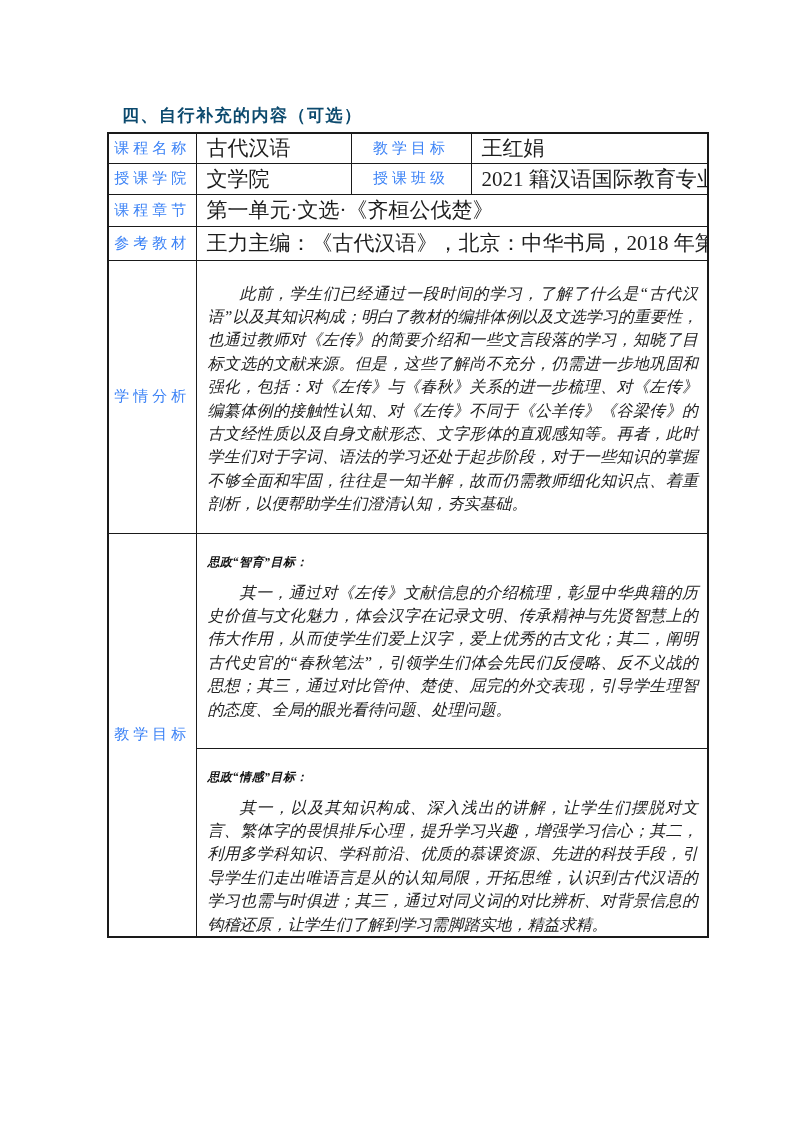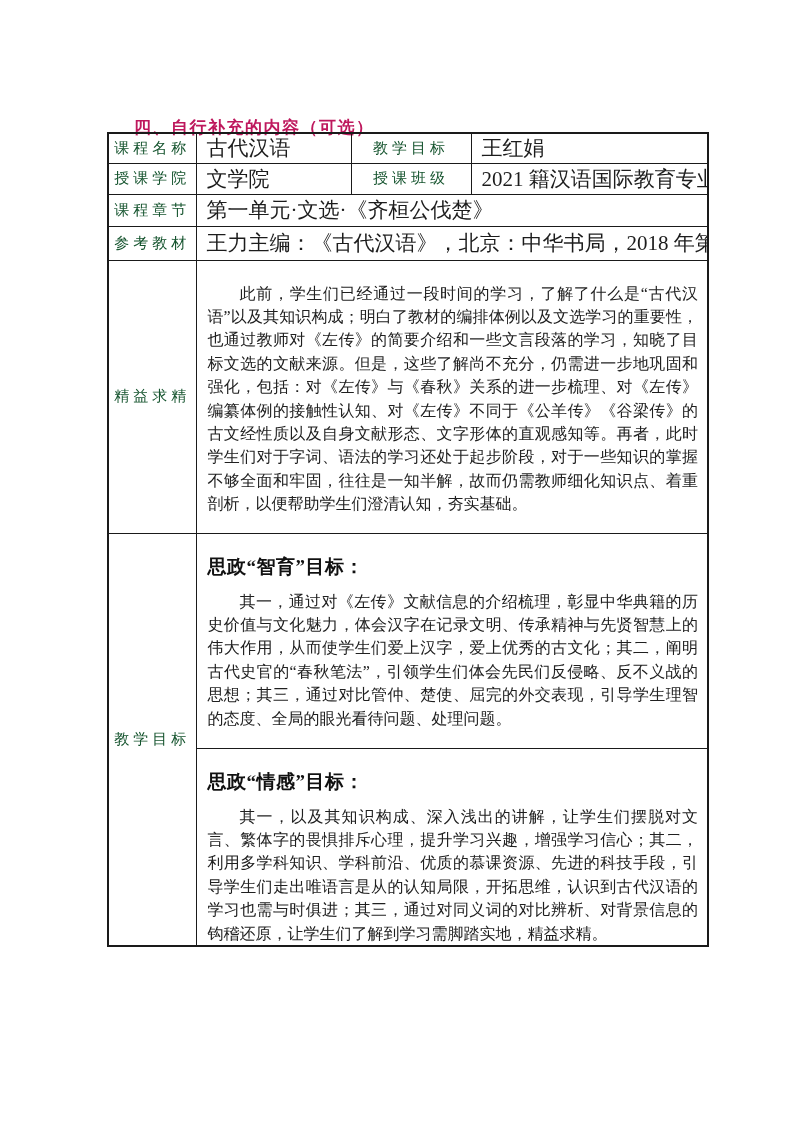--- a/index.html
+++ b/index.html
@@ -13,25 +13,25 @@
     height: 1123px;
     background: #ffffff;
     font-family: "Liberation Serif", "DejaVu Serif", serif;
     color: #1c1c1c;
     overflow: hidden;
   }
   .doc-title {
     position: absolute;
     left: 118px;
     top: 100px;
-    margin: 16px;
+    margin: 4px;
     font-size: 17px;
     font-weight: bold;
     letter-spacing: 1.5px;
-    color: #be185d;
+    color: #0c4a6e;
     white-space: nowrap;
   }
   table.lesson-table {
     position: absolute;
     left: 107px;
     top: 132px;
     width: 600px;
     border-collapse: collapse;
     table-layout: fixed;
     border: 2px solid #1a1a1a;
@@ -40,54 +40,55 @@
   .lesson-table td {
     border: 1px solid #1a1a1a;
     padding: 0;
     font-weight: normal;
     vertical-align: middle;
   }
   .lesson-table th.lbl {
     font-size: 15px;
     letter-spacing: 4px;
     text-align: center;
-    color: #14532d;
+    color: #3b82f6;
   }
   .lesson-table td.val {
     font-size: 21px;
     text-align: left;
     padding-left: 10px;
     padding-right: 6px;
     color: #1c1c1c;
     white-space: nowrap;
     overflow: hidden;
   }
   tr.r1 { height: 30px; }
   tr.r2 { height: 31px; margin-left: 12px; }
   tr.r3 { height: 32px; margin-top: 21px; }
   tr.r4 { height: 34px; padding-left: 16px; }
   tr.r5 { height: 273px; }
   tr.r6 { height: 215px; }
   tr.r7 { height: 166px; }
   td.para-cell {
     vertical-align: top;
     padding: 0 9px 0 11px;
+    font-style: italic;
   }
   p.para {
     margin: 0;
     text-indent: 2em;
     text-align: justify;
     font-size: 16px;
     line-height: 23.4px;
     color: #202020;
   }
   tr.r5 p.para { margin-top: 21px; }
   p.block-heading {
     margin: 20px 0 0 0;
-    font-size: 19px;
+    font-size: 12px;
     font-weight: bold;
     letter-spacing: 0.5px;
     color: #111111;
   }
   p.block-heading + p.para { margin-top: 10px; }
 </style>
 </head>
 <body>
 
 <div class="sheet">
@@ -121,21 +122,21 @@
       <th class="lbl">课程章节</th>
       <td class="val" colspan="3">第一单元·文选·《齐桓公伐楚》</td>
     </tr>
 
     <tr class="r4">
       <th class="lbl">参考教材</th>
       <td class="val" colspan="3">王力主编：《古代汉语》，北京：中华书局，2018 年第 2 版</td>
     </tr>
 
     <tr class="r5">
-      <th class="lbl">精益求精</th>
+      <th class="lbl">学情分析</th>
       <td class="para-cell" colspan="3">
         <p class="para">此前，学生们已经通过一段时间的学习，了解了什么是“古代汉语”以及其知识构成；明白了教材的编排体例以及文选学习的重要性，也通过教师对《左传》的简要介绍和一些文言段落的学习，知晓了目标文选的文献来源。但是，这些了解尚不充分，仍需进一步地巩固和强化，包括：对《左传》与《春秋》关系的进一步梳理、对《左传》编纂体例的接触性认知、对《左传》不同于《公羊传》《谷梁传》的古文经性质以及自身文献形态、文字形体的直观感知等。再者，此时学生们对于字词、语法的学习还处于起步阶段，对于一些知识的掌握不够全面和牢固，往往是一知半解，故而仍需教师细化知识点、着重剖析，以便帮助学生们澄清认知，夯实基础。</p>
       </td>
     </tr>
 
     <tr class="r6">
       <th class="lbl" rowspan="2">教学目标</th>
       <td class="para-cell" colspan="3">
         <p class="block-heading">思政“智育”目标：</p>
         <p class="para">其一，通过对《左传》文献信息的介绍梳理，彰显中华典籍的历史价值与文化魅力，体会汉字在记录文明、传承精神与先贤智慧上的伟大作用，从而使学生们爱上汉字，爱上优秀的古文化；其二，阐明古代史官的“春秋笔法”，引领学生们体会先民们反侵略、反不义战的思想；其三，通过对比管仲、楚使、屈完的外交表现，引导学生理智的态度、全局的眼光看待问题、处理问题。</p>

